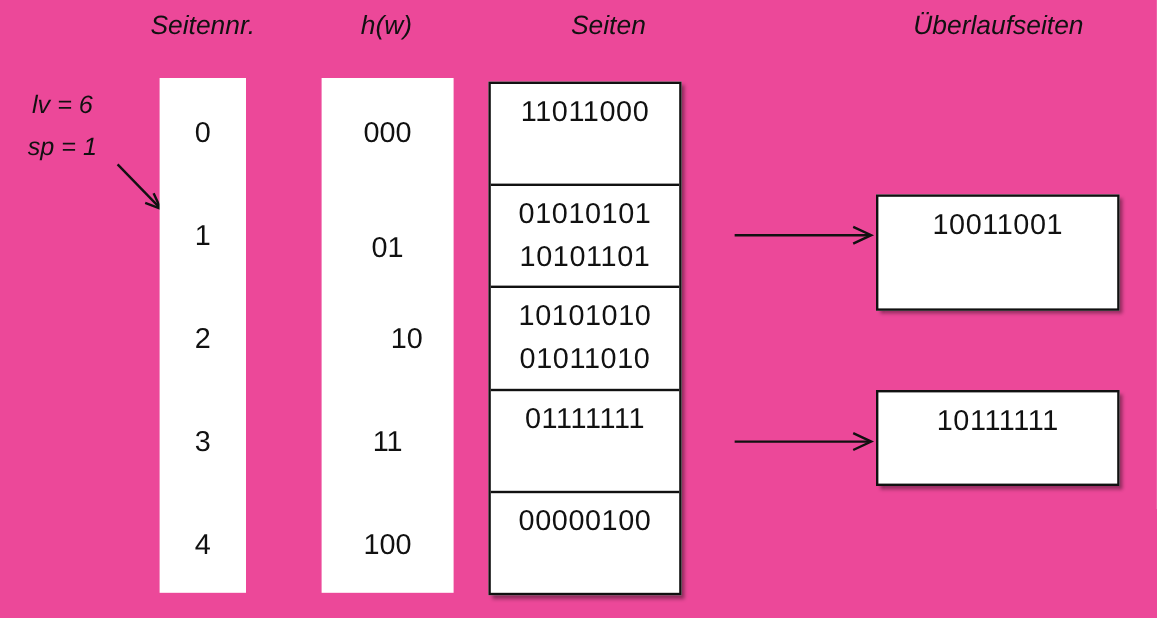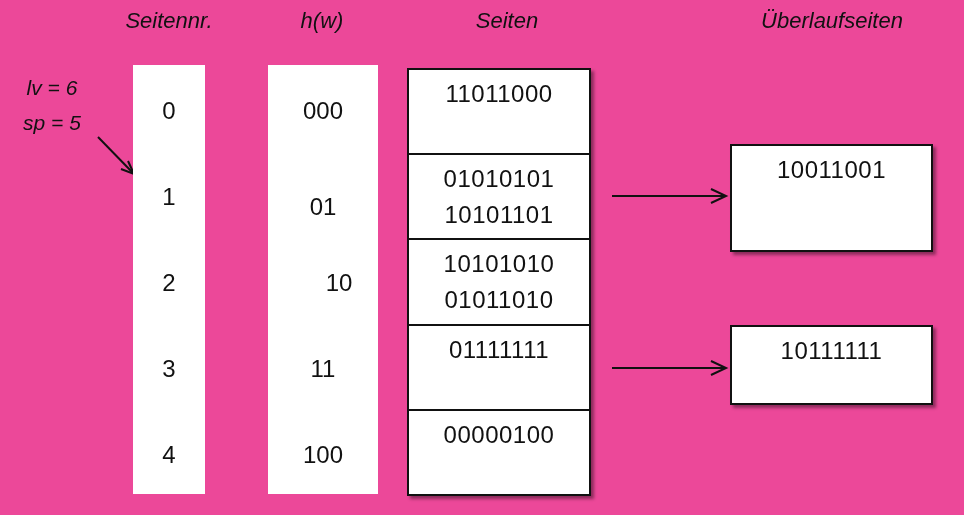--- a/index.html
+++ b/index.html
@@ -53,21 +53,21 @@
     justify-content: center;
     font-size: 24px;
   }
   .hash-label {
     width: 110px;
   }
   .pages-box {
     position: absolute;
     left: 407px;
     top: 68px;
-    width: 184px;
+    width: 161px;
     height: 428px;
     background: #ffffff;
     border: 2px solid #111;
     box-shadow: 3px 3px 3px rgba(0,0,0,0.4);
     box-sizing: border-box;
     display: flex;
     flex-direction: column;
   }
   .page-cell {
     flex: 1 1 0;
@@ -108,21 +108,21 @@
 
 <div class="canvas">
 
   <div class="col-header" style="left:169px">Seitennr.</div>
   <div class="col-header" style="left:322px">h(w)</div>
   <div class="col-header" style="left:507px">Seiten</div>
   <div class="col-header" style="left:832px">Überlaufseiten</div>
 
   <div class="annotation">
     <div>lv = 6</div>
-    <div>sp = 5</div>
+    <div>sp = 1</div>
   </div>
 
   <svg class="arrow-svg" style="left:92px; top:130px" width="55" height="55">
     <line x1="6" y1="7" x2="41" y2="43"></line>
     <polyline points="36,31 42,44 29,39"></polyline>
   </svg>
 
   <div class="strip" style="left:133px; width:72px"></div>
   <div class="strip" style="left:268px; width:110px"></div>
 
@@ -161,20 +161,20 @@
   <svg class="arrow-svg" style="left:612px; top:186px" width="122" height="20">
     <line x1="0" y1="10" x2="112" y2="10"></line>
     <polyline points="99,3 114,10 99,17"></polyline>
   </svg>
 
   <svg class="arrow-svg" style="left:612px; top:358px" width="122" height="20">
     <line x1="0" y1="10" x2="112" y2="10"></line>
     <polyline points="99,3 114,10 99,17"></polyline>
   </svg>
 
-  <div class="overflow-box" style="top:144px; height:108px">
+  <div class="overflow-box" style="top:162px; height:97px">
     <div>10011001</div>
   </div>
   <div class="overflow-box" style="top:325px; height:80px">
     <div>10111111</div>
   </div>
 
 </div>
 
 </body></html>

